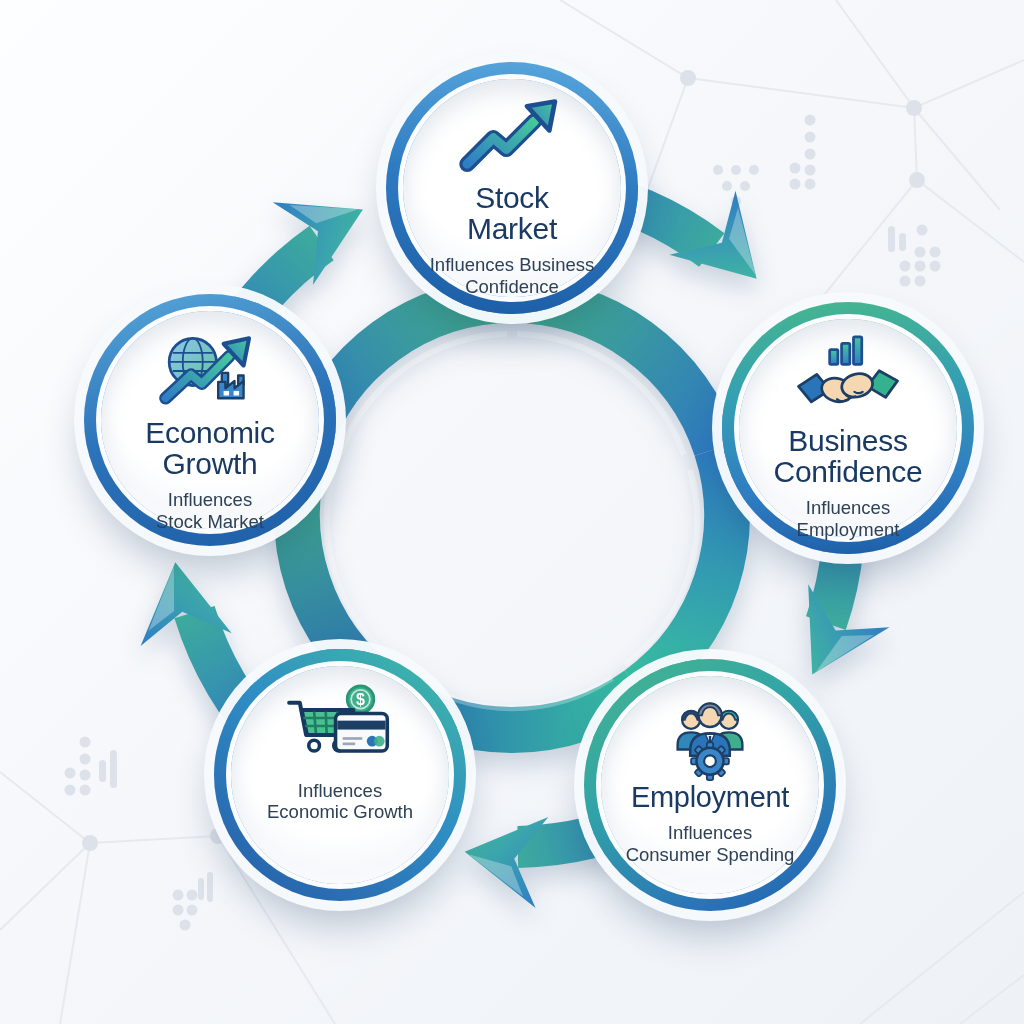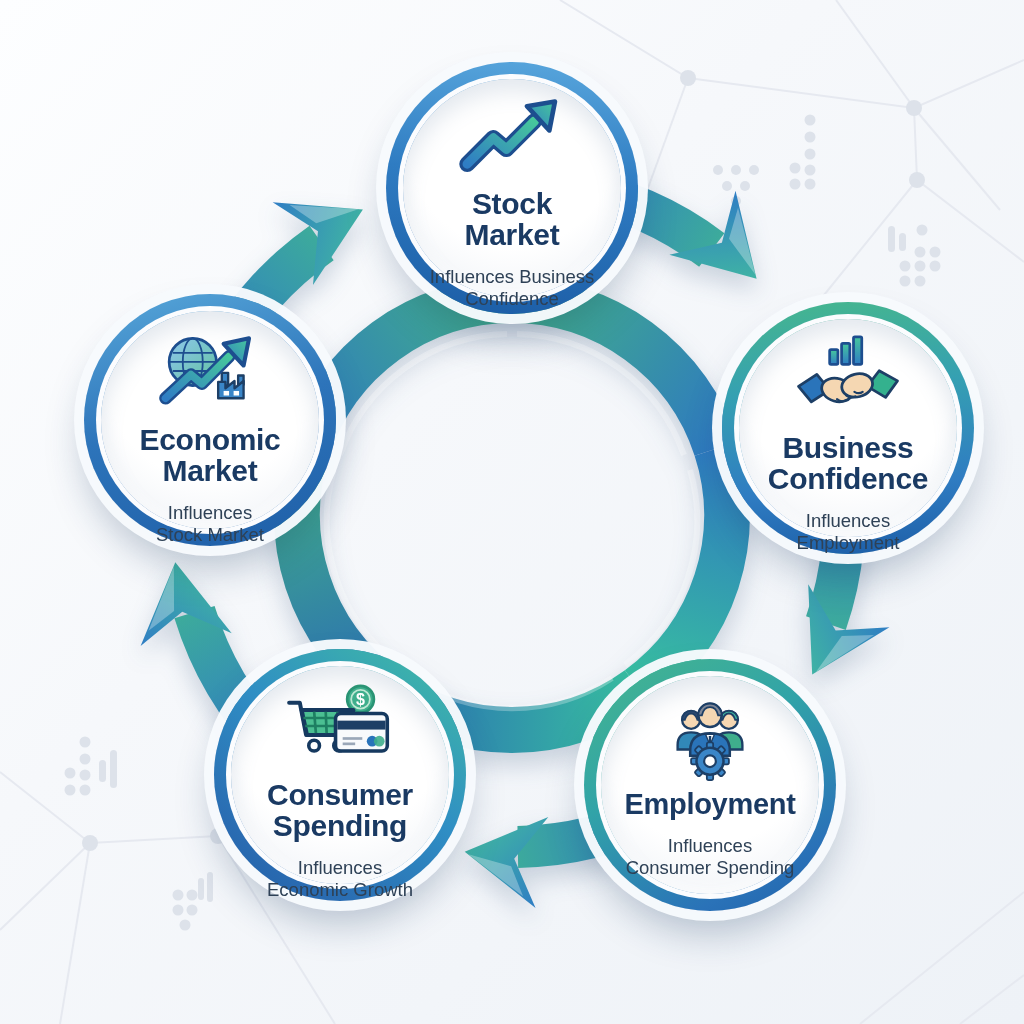--- a/index.html
+++ b/index.html
@@ -22,25 +22,25 @@
     display:flex;flex-direction:column;align-items:center;justify-content:flex-start;
     text-align:center;
   }
   .ring-sm{background:linear-gradient(185deg,#59a7dd 0%,#2f7cc2 45%,#1c5da6 100%);}
   .ring-bc{background:linear-gradient(175deg,#46b78d 0%,#35a0b2 35%,#2f7cc2 72%,#1c5da6 100%);}
   .ring-emp{background:linear-gradient(150deg,#46b78d 0%,#31a3a8 40%,#2a72b8 80%,#1f61a9 100%);}
   .ring-cs{background:linear-gradient(215deg,#41bfa2 0%,#2f8ec4 45%,#2a6cb2 80%,#1f5da6 100%);}
   .ring-eg{background:linear-gradient(165deg,#58a8da 0%,#2d74ba 48%,#1e5ea7 100%);}
   .node-icon{margin-top:16px;height:88px;display:flex;align-items:center;justify-content:center;}
   .node-title{
-    color:#1a3a63;font-weight:700;font-size:30px;line-height:1.04;
-    white-space:pre-line;margin-top:9px;letter-spacing:-.3px;
+    color:#1a3a63;font-weight:400;font-size:30px;line-height:1.04;
+    white-space:pre-line;margin-top:2px;letter-spacing:-.3px;
   }
   .node-sub{
-    color:#2e4156;font-size:18.5px;line-height:1.16;white-space:pre-line;margin-top:16px;max-width:196px;
+    color:#2e4156;font-size:18.5px;line-height:1.16;white-space:pre-line;margin-top:10px;max-width:196px;
   }
   #node-stock{left:386px;top:62px;}
   #node-business{left:722px;top:302px;}
   #node-employment{left:584px;top:659px;}
   #node-consumer{left:214px;top:649px;}
   #node-economic{left:84px;top:294px;}
   #node-employment .node-title{font-size:29px;}
 </style>
 </head>
 <body>
@@ -329,22 +329,20 @@
         <circle cx="64" cy="72" r="6" fill="#ffffff" stroke="#16395f" stroke-width="4"></circle>
 
         <rect x="60" y="36" width="58" height="42" rx="6" fill="#f8fafc" stroke="#16395f" stroke-width="4"></rect>
         <rect x="62" y="44" width="54" height="10" fill="#1d3f66"></rect>
         <line x1="68" y1="64" x2="90" y2="64" stroke="#9aa7b8" stroke-width="3"></line>
         <line x1="68" y1="70" x2="82" y2="70" stroke="#9aa7b8" stroke-width="3"></line>
         <circle cx="101" cy="67" r="6" fill="#2a74ba"></circle>
         <circle cx="109" cy="67" r="6" fill="#3fae8c" fill-opacity=".9"></circle>
       </svg>
     </div>
-    <div class="node-title">Consumer
-Spending</div>
     <div class="node-sub">Influences
 Economic Growth</div>
   </div>
 </div>
 
 <div class="node ring-eg" id="node-economic">
   <div class="node-inner">
     <div class="node-icon">
       <svg viewBox="0 0 130 96" width="118" height="88">
         <defs>
@@ -371,17 +369,17 @@
         </g>
         <rect x="80" y="70" width="6" height="5" fill="#ffffff"></rect>
         <rect x="91" y="70" width="6" height="5" fill="#ffffff"></rect>
 
         <polyline points="16,78 44,52 56,62 86,32" fill="none" stroke="#1d4e8f" stroke-width="14" stroke-linecap="round" stroke-linejoin="round"></polyline>
         <polyline points="16,78 44,52 56,62 86,32" fill="none" stroke="url(#gG2)" stroke-width="8.5" stroke-linecap="round" stroke-linejoin="round"></polyline>
         <polygon points="80,18 108,12 102,42" fill="url(#gG2)" stroke="#1d4e8f" stroke-width="4.5" stroke-linejoin="round"></polygon>
       </svg>
     </div>
     <div class="node-title">Economic
-Market</div>
+Growth</div>
     <div class="node-sub">Influences
 Stock Market</div>
   </div>
 </div>
 
 </body></html>

